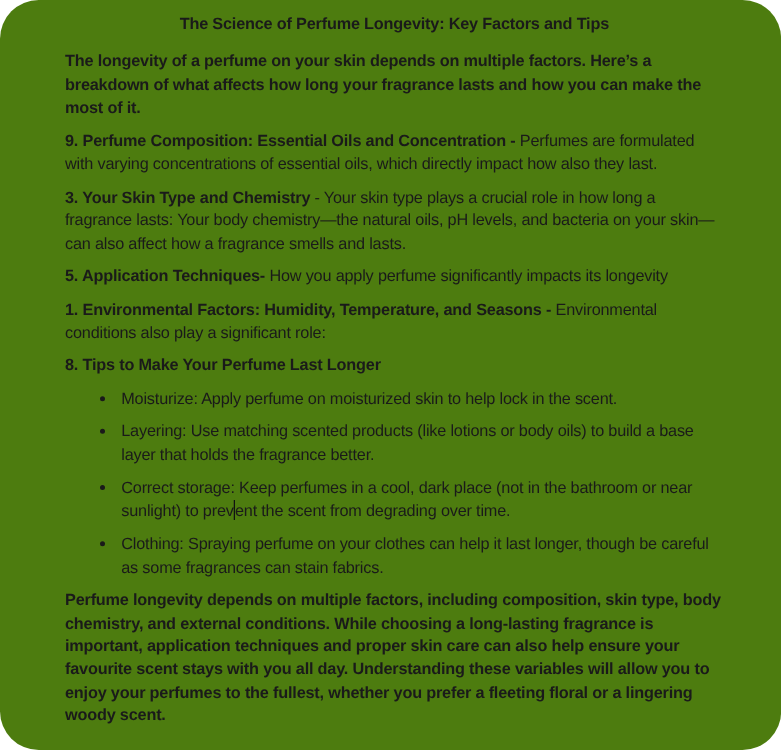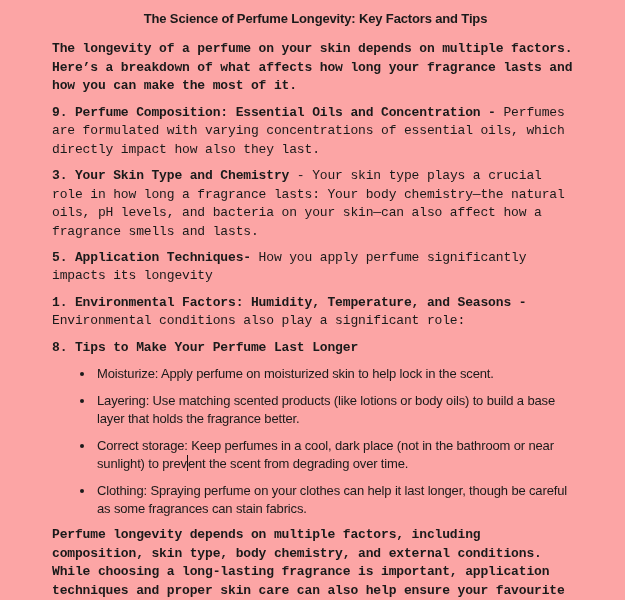--- a/index.html
+++ b/index.html
@@ -4,37 +4,37 @@
 <style>
   html, body {
     margin: 0;
     padding: 0;
     background: #ffffff;
   }
   .page {
     width: 625px;
     height: 600px;
     box-sizing: border-box;
-    background: #fca5a5;
+    background: #4d7c0f;
     padding: 10px 46px 0 52px;
     font-family: "Liberation Sans", "DejaVu Sans", sans-serif;
     font-size: 13px;
     letter-spacing: -0.15px;
     line-height: 1.42;
     color: #1a1a1a;
     overflow: hidden;
+    border-radius: 31px;
   }
   .doc-title {
     font-weight: 700;
     text-align: center;
     margin: 0 0 12px 0;
   }
   p.para {
     margin: 0 0 8px 0;
-    font-family: Liberation Mono, monospace;
   }
   .bold-para {
     font-weight: 700;
   }
   .section-heading {
     font-weight: 700;
   }
   ul.tips-list {
     margin: 0 0 8px 0;
     padding-left: 43px;

